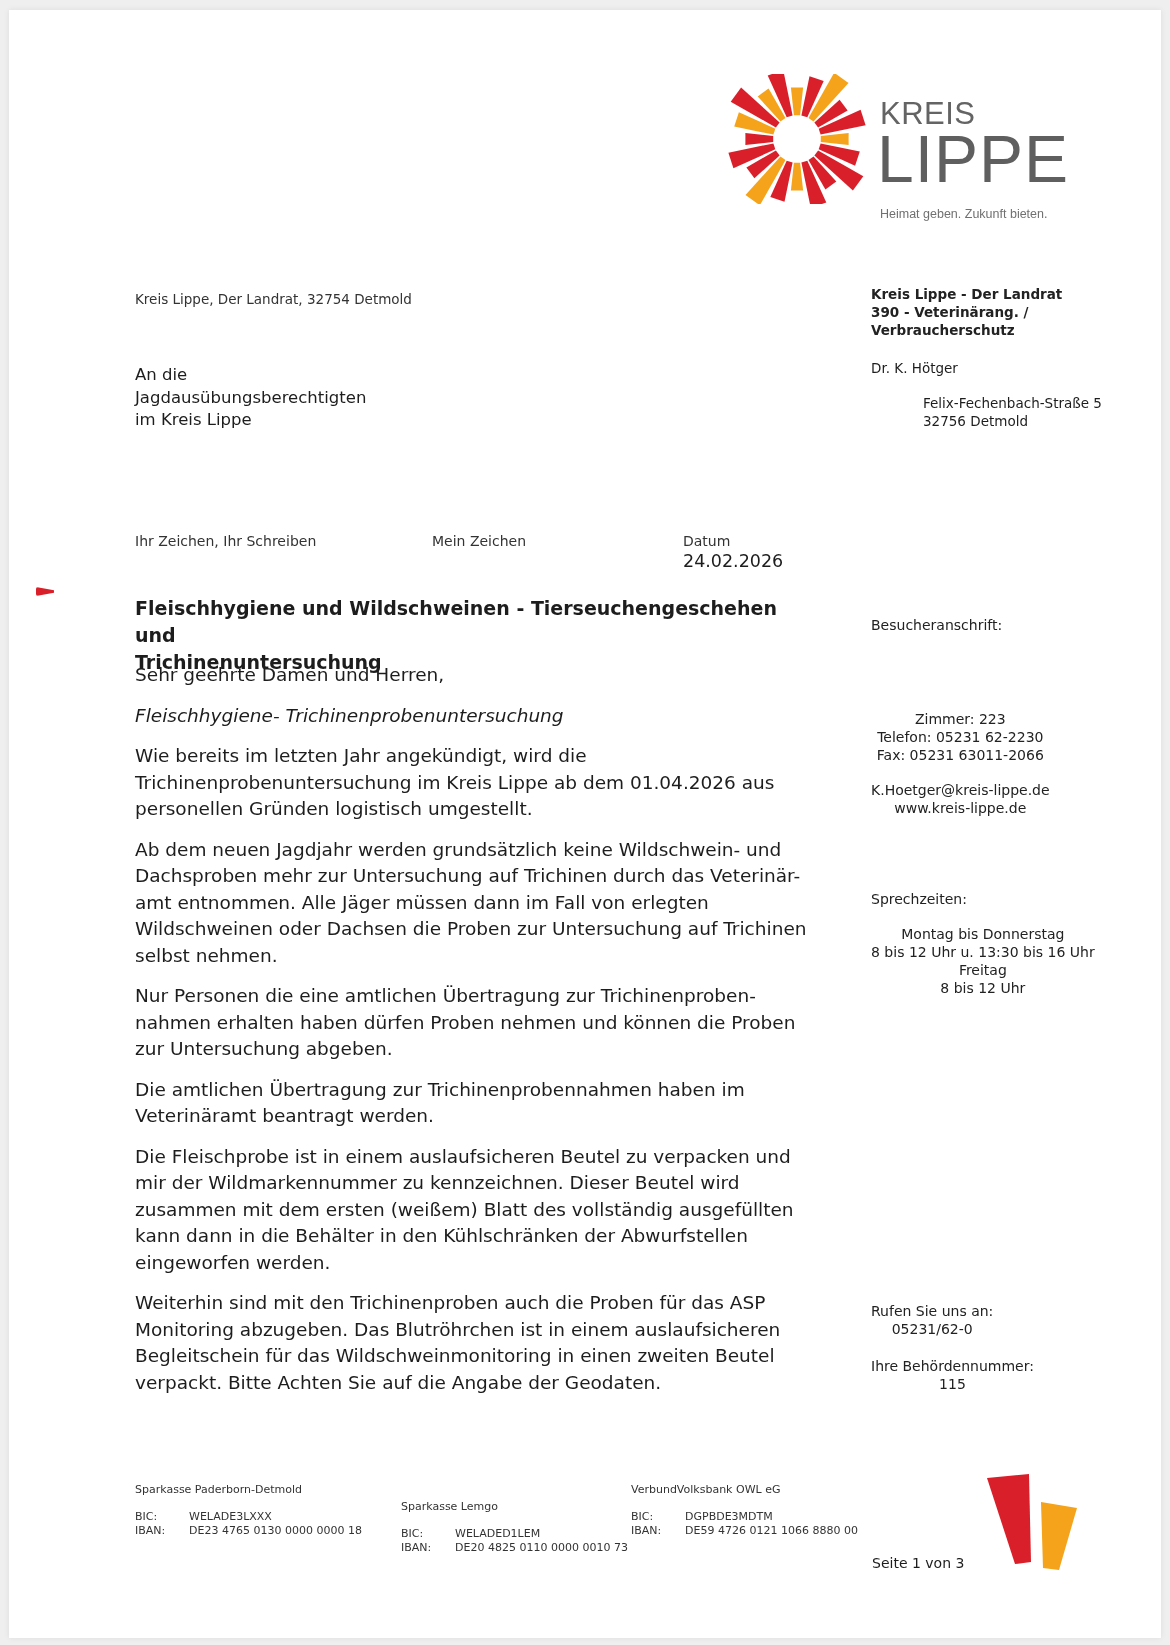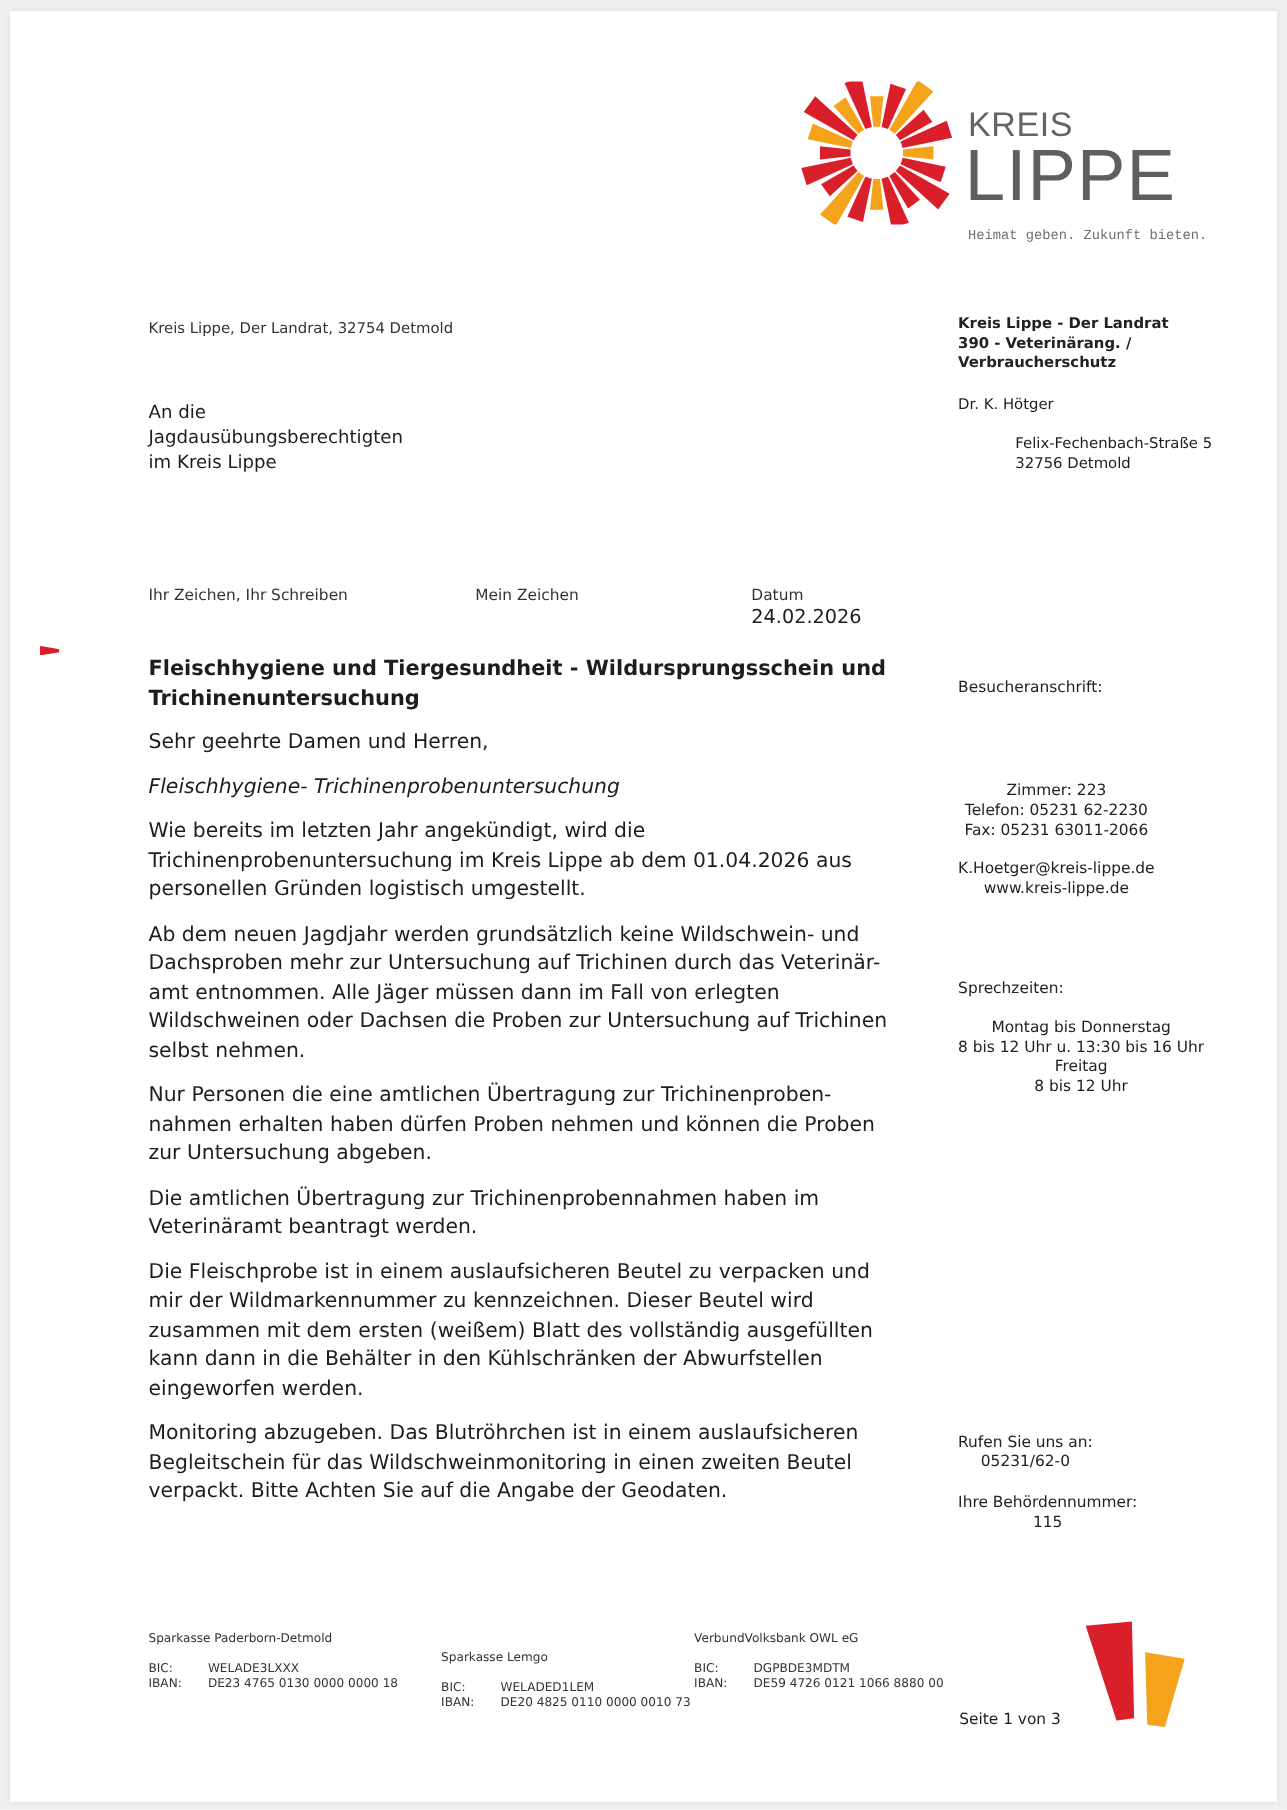--- a/index.html
+++ b/index.html
@@ -11,21 +11,21 @@
   }
   .page {
     position: absolute; left: 9px; top: 10px; width: 1152px; height: 1628px;
     background: #ffffff;
     box-shadow: 0 0 6px rgba(0,0,0,0.08);
   }
   .abs { position: absolute; }
   .logo-svg { position: absolute; left: 722px; top: 74px; width: 150px; height: 130px; }
   .logo-kreis { position: absolute; left: 880px; top: 96px; font-family: "Liberation Sans", sans-serif; font-size: 31px; color: #646464; letter-spacing: 0.5px; }
   .logo-lippe { position: absolute; left: 877px; top: 126px; font-family: "Liberation Sans", sans-serif; font-size: 66px; line-height: 66px; color: #5f5f5f; letter-spacing: 1px; }
-  .logo-tagline { position: absolute; left: 880px; top: 207px; font-family: Liberation Mono, monospace; font-size: 12.5px; color: #707070; }
+  .logo-tagline { position: absolute; left: 880px; top: 207px; font-family: Liberation Sans, sans-serif; font-size: 12.5px; color: #707070; }
 
   .small { font-size: 13.5px; line-height: 18px; }
   .med { font-size: 16.5px; line-height: 22.5px; }
   .body-text { font-size: 18.5px; line-height: 26.5px; }
   .bold { font-weight: bold; }
   .italic { font-style: italic; }
 
   .sender { left: 135px; top: 290px; color: #333; }
   .recipient { left: 135px; top: 364px; }
   .org { left: 871px; top: 285px; color: #222; }
@@ -100,21 +100,21 @@
 </div>
 
 <div class="abs ref-col" style="left:135px;">Ihr Zeichen, Ihr Schreiben</div>
 <div class="abs ref-col" style="left:432px;">Mein Zeichen</div>
 <div class="abs ref-col" style="left:683px;">Datum</div>
 <div class="abs date-val">24.02.2026</div>
 
 <div class="abs mark"></div>
 
 <div class="abs subject">
-  <div>Fleischhygiene und Tiergesundheit - Wildursprungsschein und</div>
+  <div>Fleischhygiene und Wildschweinen - Tierseuchengeschehen und</div>
   <div>Trichinenuntersuchung</div>
 </div>
 
 <div class="abs content body-text">
   <p>Sehr geehrte Damen und Herren,</p>
   <p class="italic">Fleischhygiene- Trichinenprobenuntersuchung</p>
   <p>
     <span style="display:block">Wie bereits im letzten Jahr angekündigt, wird die</span>
     <span style="display:block">Trichinenprobenuntersuchung im Kreis Lippe ab dem 01.04.2026 aus</span>
     <span style="display:block">personellen Gründen logistisch umgestellt.</span>
@@ -136,20 +136,21 @@
     <span style="display:block">Veterinäramt beantragt werden.</span>
   </p>
   <p>
     <span style="display:block">Die Fleischprobe ist in einem auslaufsicheren Beutel zu verpacken und</span>
     <span style="display:block">mir der Wildmarkennummer zu kennzeichnen. Dieser Beutel wird</span>
     <span style="display:block">zusammen mit dem ersten (weißem) Blatt des vollständig ausgefüllten</span>
     <span style="display:block">kann dann in die Behälter in den Kühlschränken der Abwurfstellen</span>
     <span style="display:block">eingeworfen werden.</span>
   </p>
   <p>
+    <span style="display:block">Weiterhin sind mit den Trichinenproben auch die Proben für das ASP</span>
     <span style="display:block">Monitoring abzugeben. Das Blutröhrchen ist in einem auslaufsicheren</span>
     <span style="display:block">Begleitschein für das Wildschweinmonitoring in einen zweiten Beutel</span>
     <span style="display:block">verpackt. Bitte Achten Sie auf die Angabe der Geodaten.</span>
   </p>
 </div>
 
 <div class="abs side-block" style="top:616px;">Besucheranschrift:</div>
 <div class="abs side-block" style="top:710px;">
   <div>Zimmer: 223</div>
   <div>Telefon: 05231 62-2230</div>

